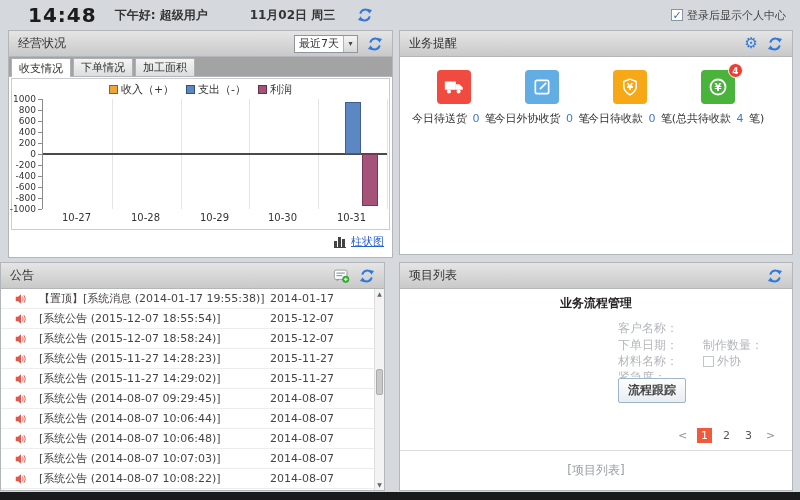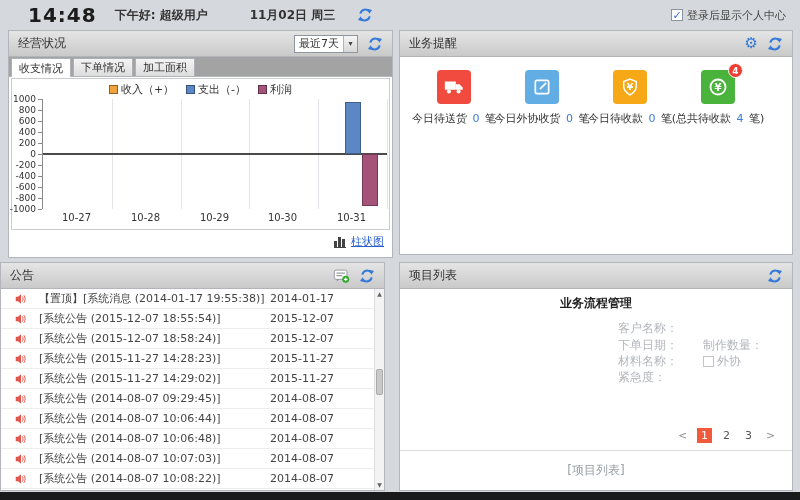--- a/index.html
+++ b/index.html
@@ -401,20 +401,21 @@
     </span>
   </div>
   <div class="proj-content">
     <div class="proj-title">业务流程管理</div>
     <span class="fld" style="left:218px;top:31px;">客户名称：</span>
     <span class="fld" style="left:218px;top:48px;">下单日期：</span>
     <span class="fld" style="left:303px;top:48px;">制作数量：</span>
     <span class="fld" style="left:218px;top:64px;">材料名称：</span>
     <span class="fld" style="left:303px;top:64px;"><span class="outsource-box"></span><span>外协</span></span>
     <span class="fld" style="left:218px;top:80px;">紧急度：</span>
+    <button class="track-btn">流程跟踪</button>
     <div class="pagination">
       <span class="page-btn nav">&lt;</span>
       <span class="page-btn active">1</span>
       <span class="page-btn">2</span>
       <span class="page-btn">3</span>
       <span class="page-btn nav">&gt;</span>
     </div>
     <div class="proj-footer">[项目列表]</div>
   </div>
 </div>

